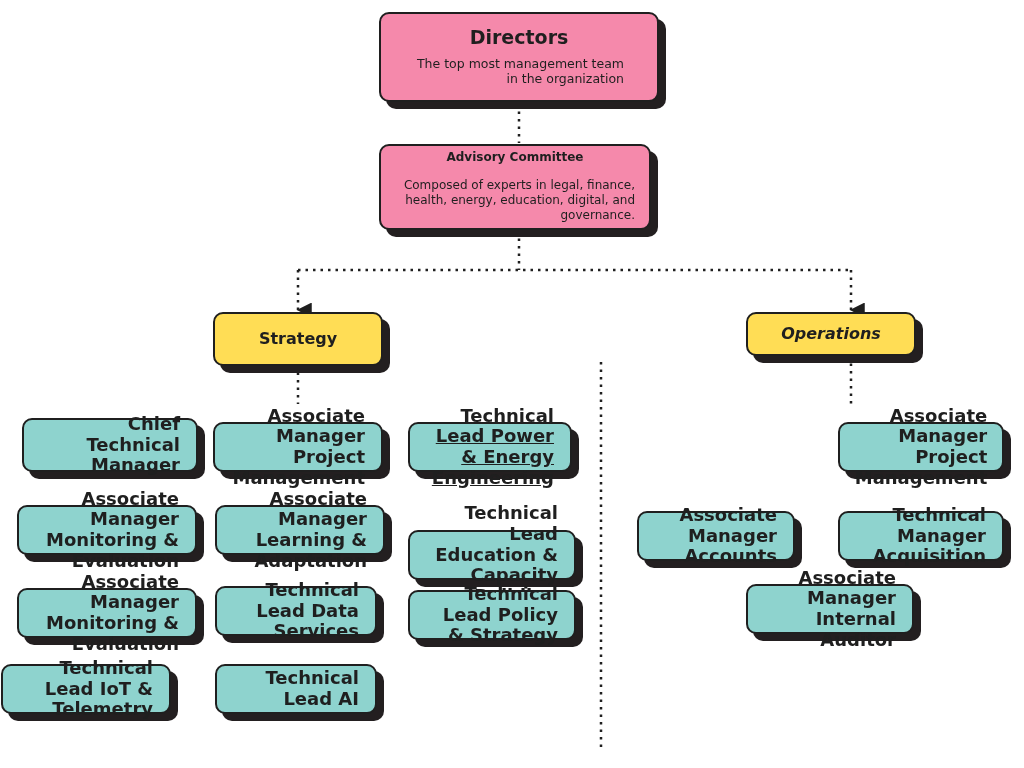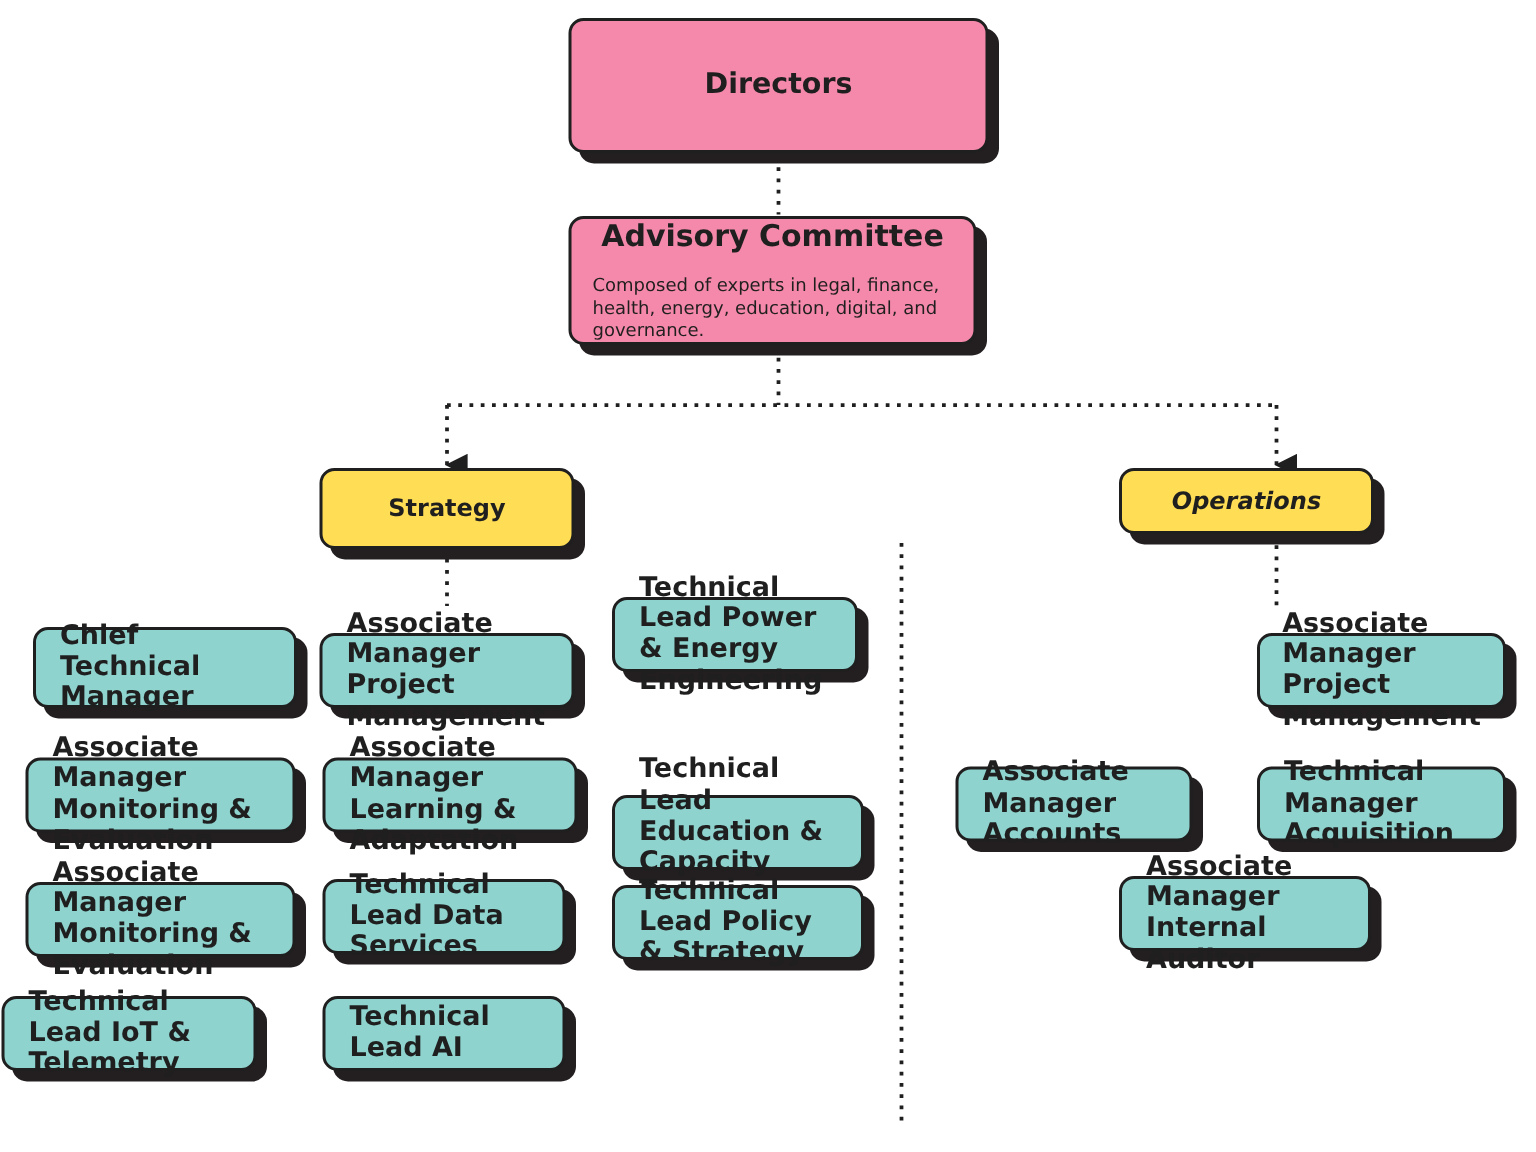--- a/index.html
+++ b/index.html
@@ -15,35 +15,35 @@
 
   .node{
     position:absolute;
     box-sizing:border-box;
     border:2.5px solid #1f1f1f;
     border-radius:10px;
     display:flex;
     flex-direction:column;
     align-items:center;
     justify-content:center;
-    text-align:left;
+    text-align:right;
     color:#1f1f1f;
     box-shadow:7px 7px 0 0 #231f20;
     z-index:2;
   }
   .node .title{font-weight:bold;line-height:1.15;}
   .node .desc{font-weight:normal;line-height:1.25;}
 
   .pink{background:#f589ab;}
   .yellow{background:#ffdd55;}
   .teal{background:#8ed3ce;}
 
   .lvl1 .title{font-size:19px;}
   .lvl1 .desc{font-size:12.5px;margin-top:7px;}
-  .lvl2 .title{font-size:20px;}
+  .lvl2 .title{font-size:12px;}
   .lvl2 .desc{font-size:12px;margin-top:14px;}
   .dept .title{font-size:16px;}
   .leaf .title{font-size:18px;padding:0 16px;}
 </style>
 </head>
 <body>
 
 <div id="canvas">
 
   <svg class="lines" viewBox="0 0 1024 768">
@@ -62,20 +62,21 @@
 
     <path d="M298,365 L298,404" stroke="#1f1f1f" stroke-width="2.5" stroke-dasharray="2.5 5" fill="none"></path>
 
     <path d="M851,356 L851,404" stroke="#1f1f1f" stroke-width="2.5" stroke-dasharray="2.5 5" fill="none"></path>
 
     <path d="M601,362 L601,752" stroke="#1f1f1f" stroke-width="2.5" stroke-dasharray="2.5 5" fill="none"></path>
   </svg>
 
   <div class="node pink lvl1" style="left:379px;top:12px;width:280px;height:90px;">
     <div class="title">Directors</div>
+    <div class="desc" style="max-width:210px;">The top most management team in the organization</div>
   </div>
 
   <div class="node pink lvl2" style="left:379px;top:144px;width:272px;height:86px;">
     <div class="title">Advisory Committee</div>
     <div class="desc" style="max-width:240px;">Composed of experts in legal, finance, health, energy, education, digital, and governance.</div>
   </div>
 
   <div class="node yellow dept" style="left:213px;top:312px;width:170px;height:54px;">
     <div class="title">Strategy</div>
   </div>
@@ -83,21 +84,21 @@
   <div class="node yellow dept" style="left:746px;top:312px;width:170px;height:44px;font-style:italic;">
     <div class="title">Operations</div>
   </div>
 
   <div class="node teal leaf" style="left:22px;top:418px;width:176px;height:54px;">
     <div class="title">Chief Technical Manager</div>
   </div>
   <div class="node teal leaf" style="left:213px;top:422px;width:170px;height:50px;">
     <div class="title">Associate Manager Project Management</div>
   </div>
-  <div class="node teal leaf" style="left:408px;top:398px;width:164px;height:50px;">
+  <div class="node teal leaf" style="left:408px;top:422px;width:164px;height:50px;text-decoration:underline;">
     <div class="title">Technical Lead Power &amp; Energy Engineering</div>
   </div>
 
   <div class="node teal leaf" style="left:17px;top:505px;width:180px;height:50px;">
     <div class="title">Associate Manager Monitoring &amp; Evaluation</div>
   </div>
   <div class="node teal leaf" style="left:215px;top:505px;width:170px;height:50px;">
     <div class="title">Associate Manager Learning &amp; Adaptation</div>
   </div>
   <div class="node teal leaf" style="left:408px;top:530px;width:168px;height:50px;">

